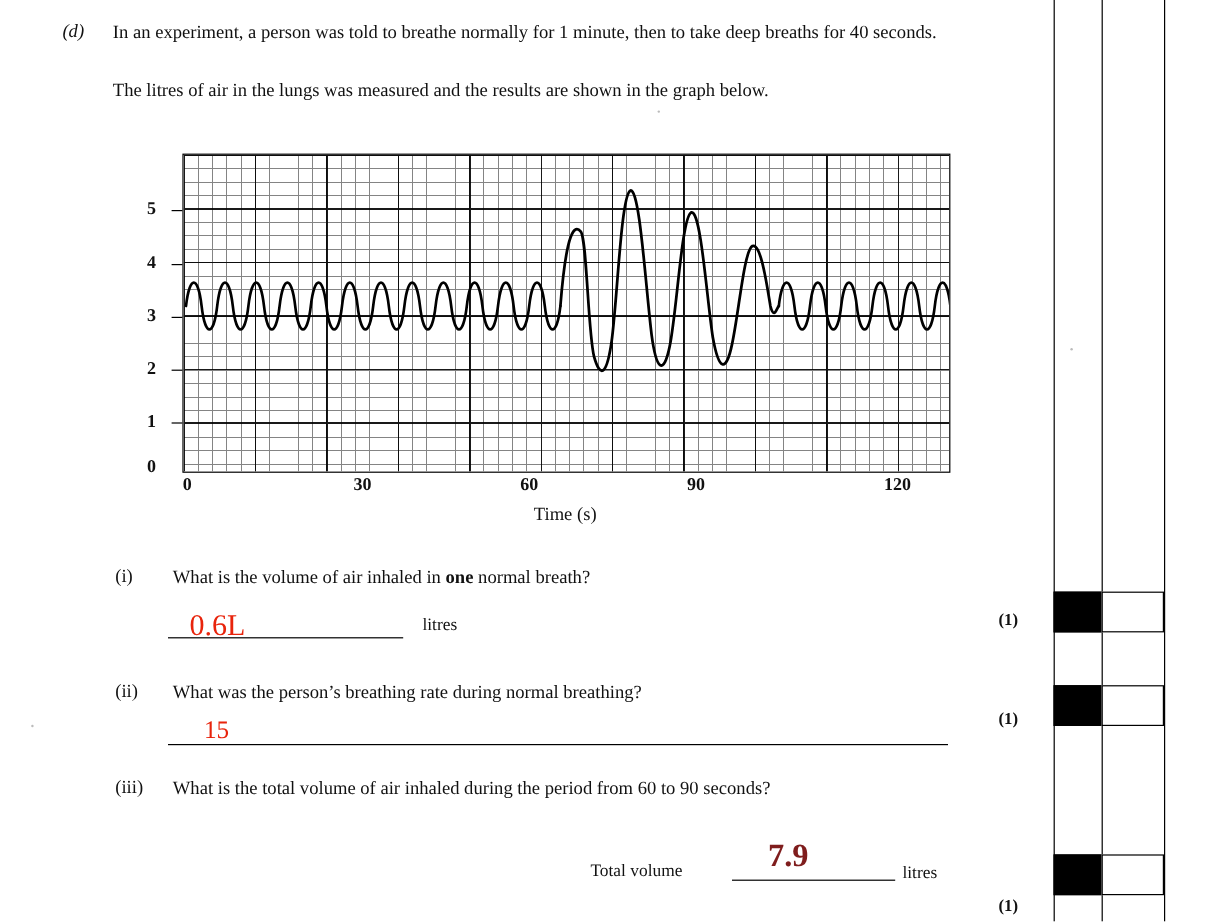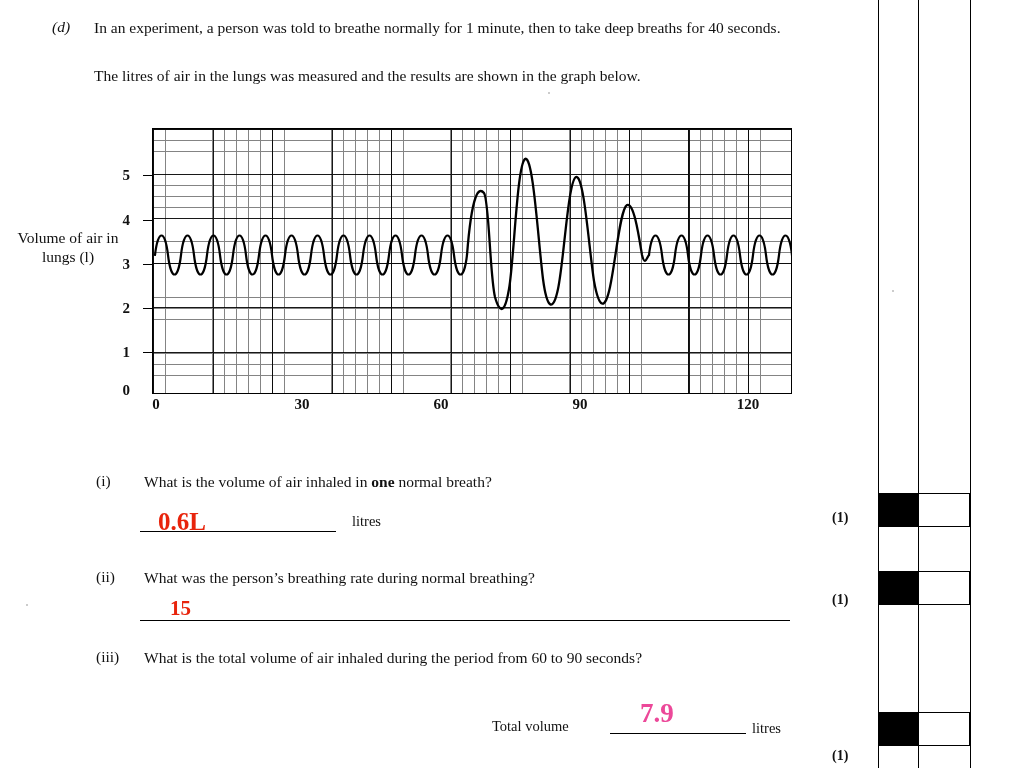--- a/index.html
+++ b/index.html
@@ -41,29 +41,29 @@
   .xaxis-labels span{position:absolute;font-size:15px;font-weight:bold;transform:translateX(-50%);}
   .xtitle{position:absolute;left:152px;top:420px;width:638px;text-align:center;font-size:15.5px;}
 
   svg.trace{position:absolute;left:0;top:0;}
 
   
   .sq{position:absolute;font-size:15.5px;}
   .sq .num{position:absolute;left:0;top:0;}
   .sq .txt{position:absolute;left:48px;top:0;width:700px;line-height:19px;}
   .answer-rule{position:absolute;border-bottom:1.3px solid #000;}
-  .ans-red{position:absolute;color:#e8240c;font-weight:bold;}
+  .ans-red{position:absolute;color:#e8240c;font-weight:normal;}
   .lit{position:absolute;font-size:14.5px;}
 
   .finalline{position:absolute;left:78px;top:700px;font-size:26px;font-weight:bold;white-space:nowrap;}
   .finalline .r{color:#e8240c;}
   .finalline .b{color:#1a3ae8;}
 
   .totvol{position:absolute;left:492px;top:718px;font-size:14.5px;}
-  .tot-ans{position:absolute;left:640px;top:698px;color:#ec4899;font-weight:bold;font-size:27px;}
+  .tot-ans{position:absolute;left:640px;top:698px;color:#7f1d1d;font-weight:bold;font-size:27px;}
   .tot-rule{position:absolute;left:610px;top:733px;width:136px;border-bottom:1.4px solid #000;}
   .tot-lit{position:absolute;left:752px;top:720px;font-size:14.5px;}
 
   
   .markcol{position:absolute;left:860px;top:0;width:164px;height:768px;background:#fff;}
   .vline{position:absolute;top:0;width:0;height:768px;border-left:1.5px solid #000;}
   .mk{position:absolute;font-size:14px;font-weight:bold;}
   .mbox{position:absolute;border:1.5px solid #000;background:#fff;box-sizing:border-box;}
   .mbox.filled{background:#000;}
   .speck{position:absolute;width:2px;height:2px;background:#bbb;border-radius:50%;}
@@ -74,21 +74,20 @@
 <div class="page">
 
   <div class="qwrap">
 
     <div class="part-d">
       <div class="part-label"><i>(d)</i></div>
       <div class="part-text">In an experiment, a person was told to breathe normally for 1 minute, then to take deep breaths for 40 seconds.</div>
       <div class="part-text2">The litres of air in the lungs was measured and the results are shown in the graph below.</div>
     </div>
 
-    <div class="ylabel">Volume of air in lungs (l)</div>
 
     <div class="graphbox">
       <div class="grid-minor"></div>
       <div class="grid-major"></div>
 
       <svg class="trace" width="638" height="264" viewBox="0 0 638 264">
 
         <path fill="none" stroke="#000" stroke-width="2.2" stroke-linecap="round" stroke-linejoin="round" d="M2,126
              c3,-26 10,-26 13,0 c3,26 10,26 13,0
              c3,-26 10,-26 13,0 c3,26 10,26 13,0
@@ -141,20 +140,21 @@
       <div class="ytick" style="top:224px"></div>
     </div>
 
     <div class="xaxis-labels">
       <span style="left:4px">0</span>
       <span style="left:150px">30</span>
       <span style="left:289px">60</span>
       <span style="left:428px">90</span>
       <span style="left:596px">120</span>
     </div>
+    <div class="xtitle">Time (s)</div>
 
     <div class="sq" style="left:96px;top:472px;width:720px;">
       <div class="num">(i)</div>
       <div class="txt">What is the volume of air inhaled in <b>one</b> normal breath?</div>
     </div>
     <div class="answer-rule" style="left:140px;top:531px;width:196px;"></div>
     <div class="ans-red" style="left:158px;top:508px;font-size:25px;">0.6L</div>
     <div class="lit" style="left:352px;top:513px;">litres</div>
 
     <div class="sq" style="left:96px;top:568px;width:720px;">

